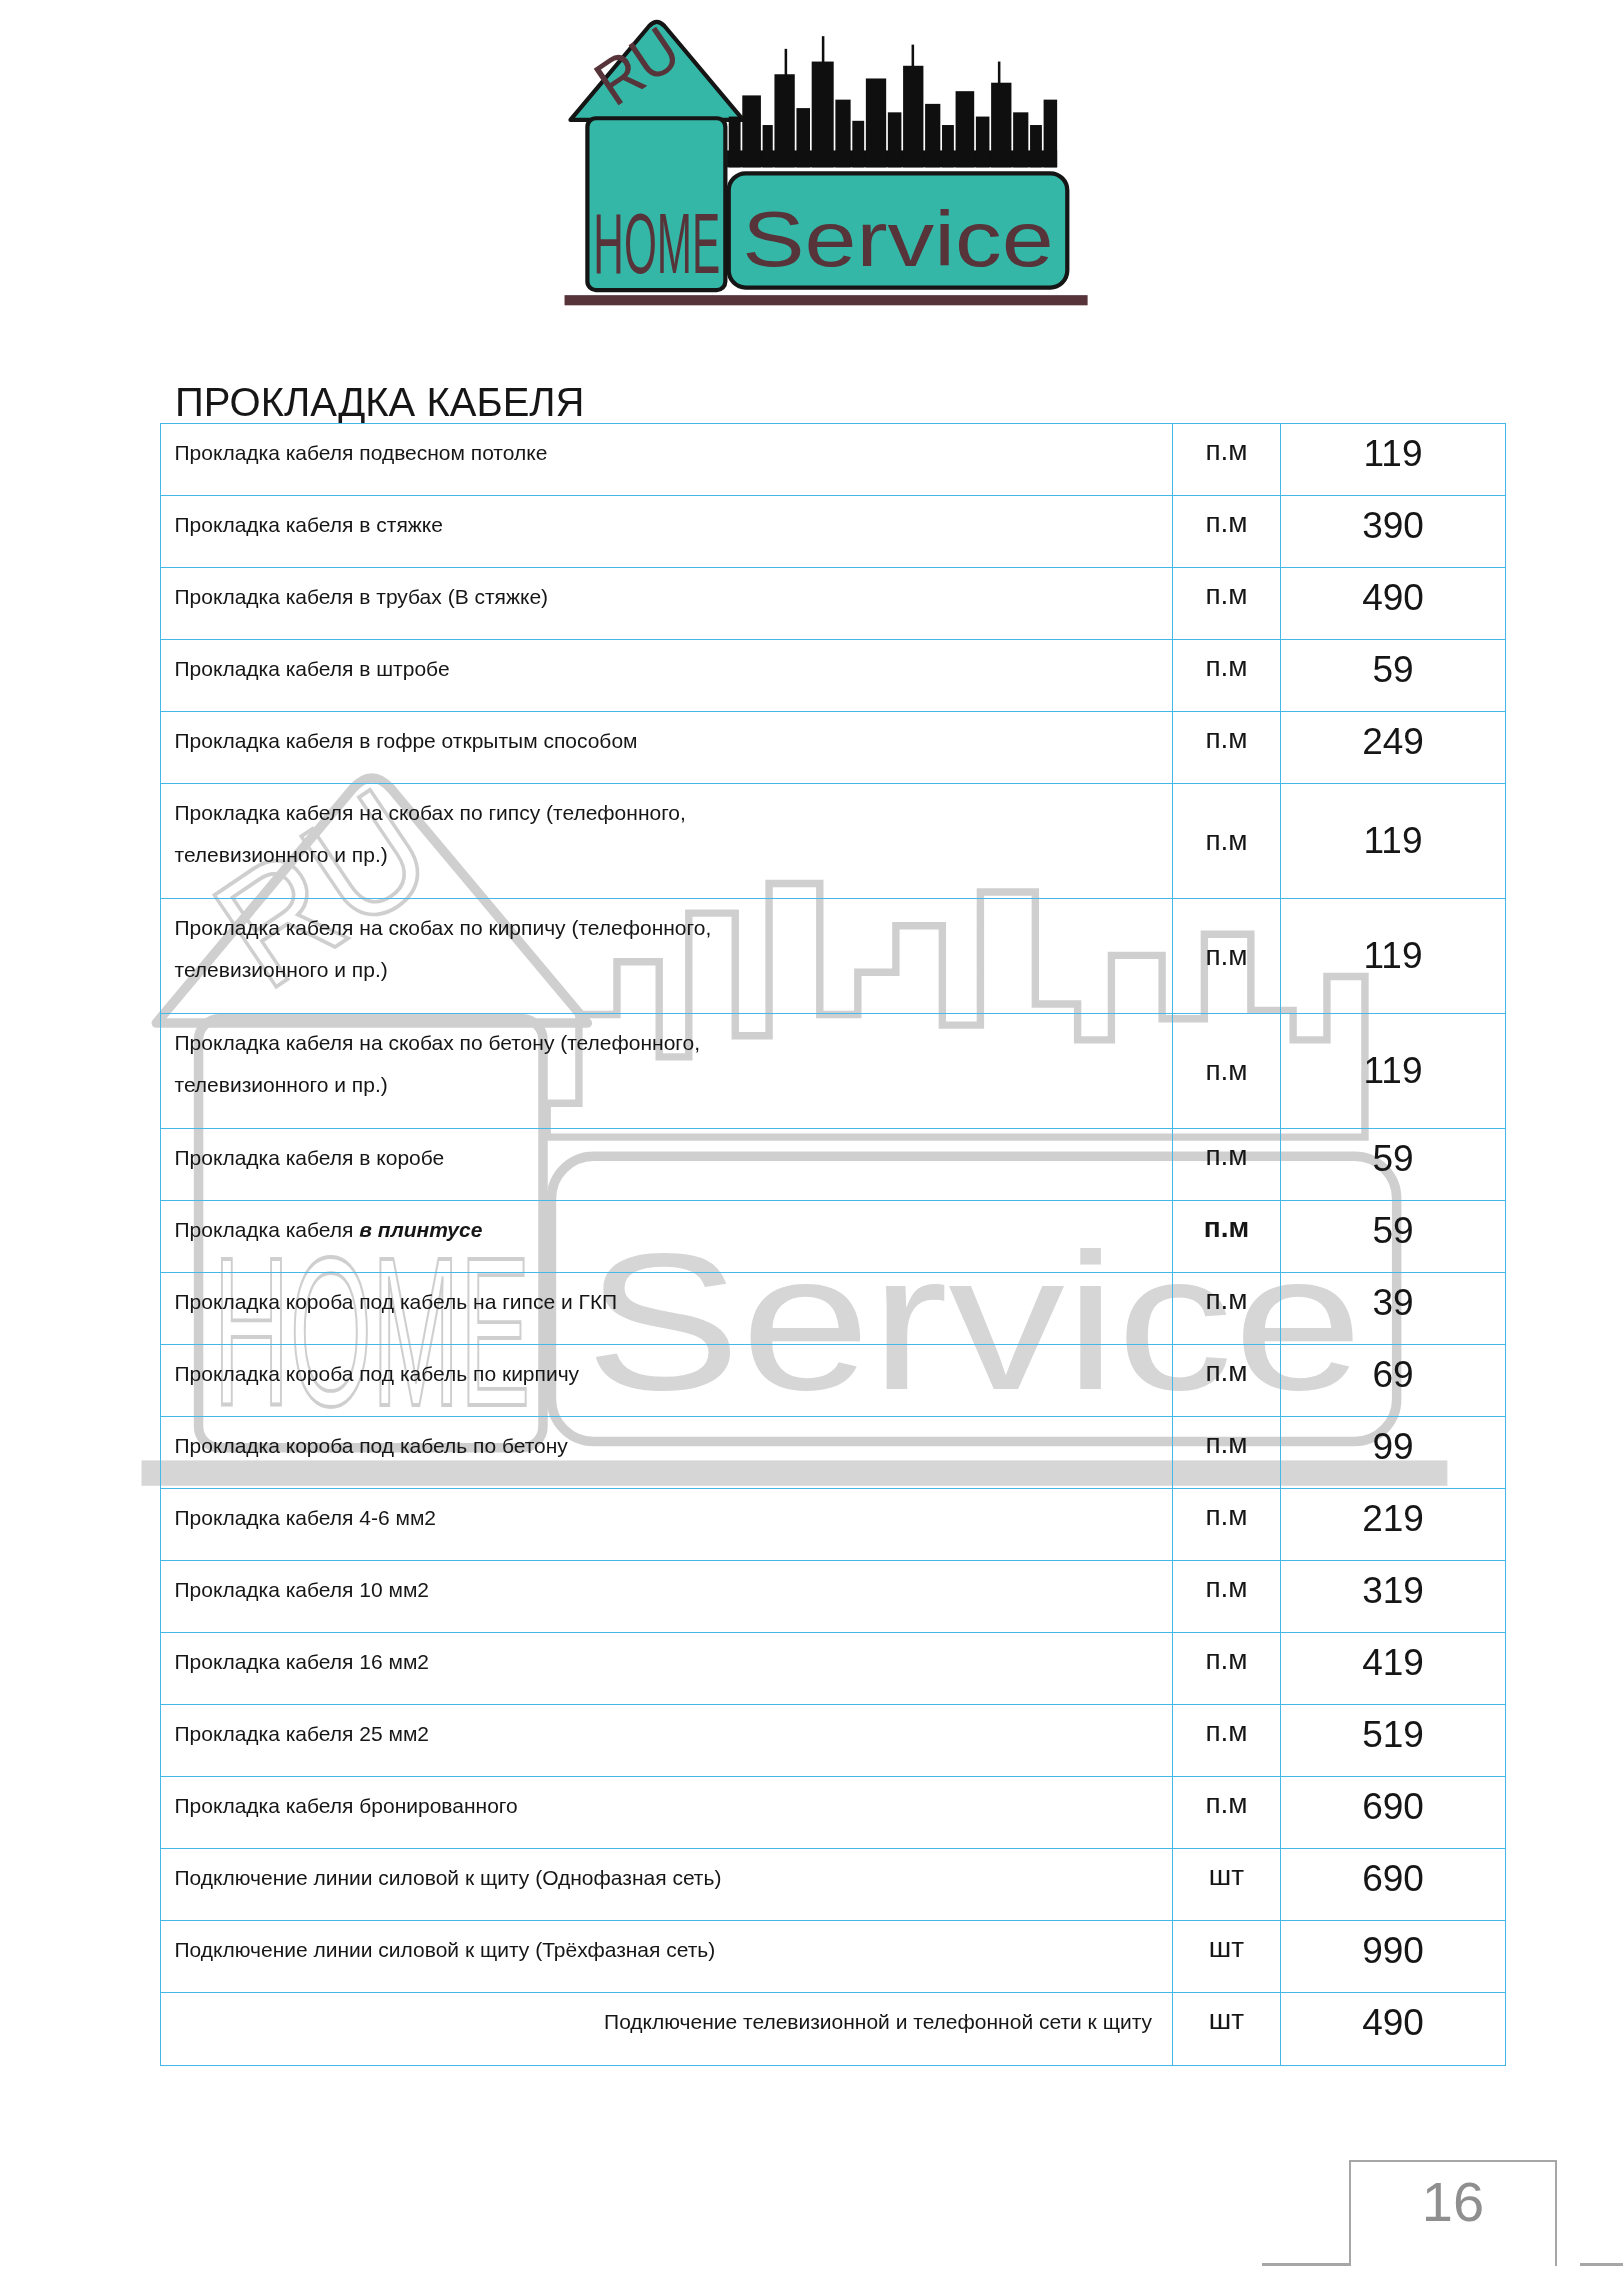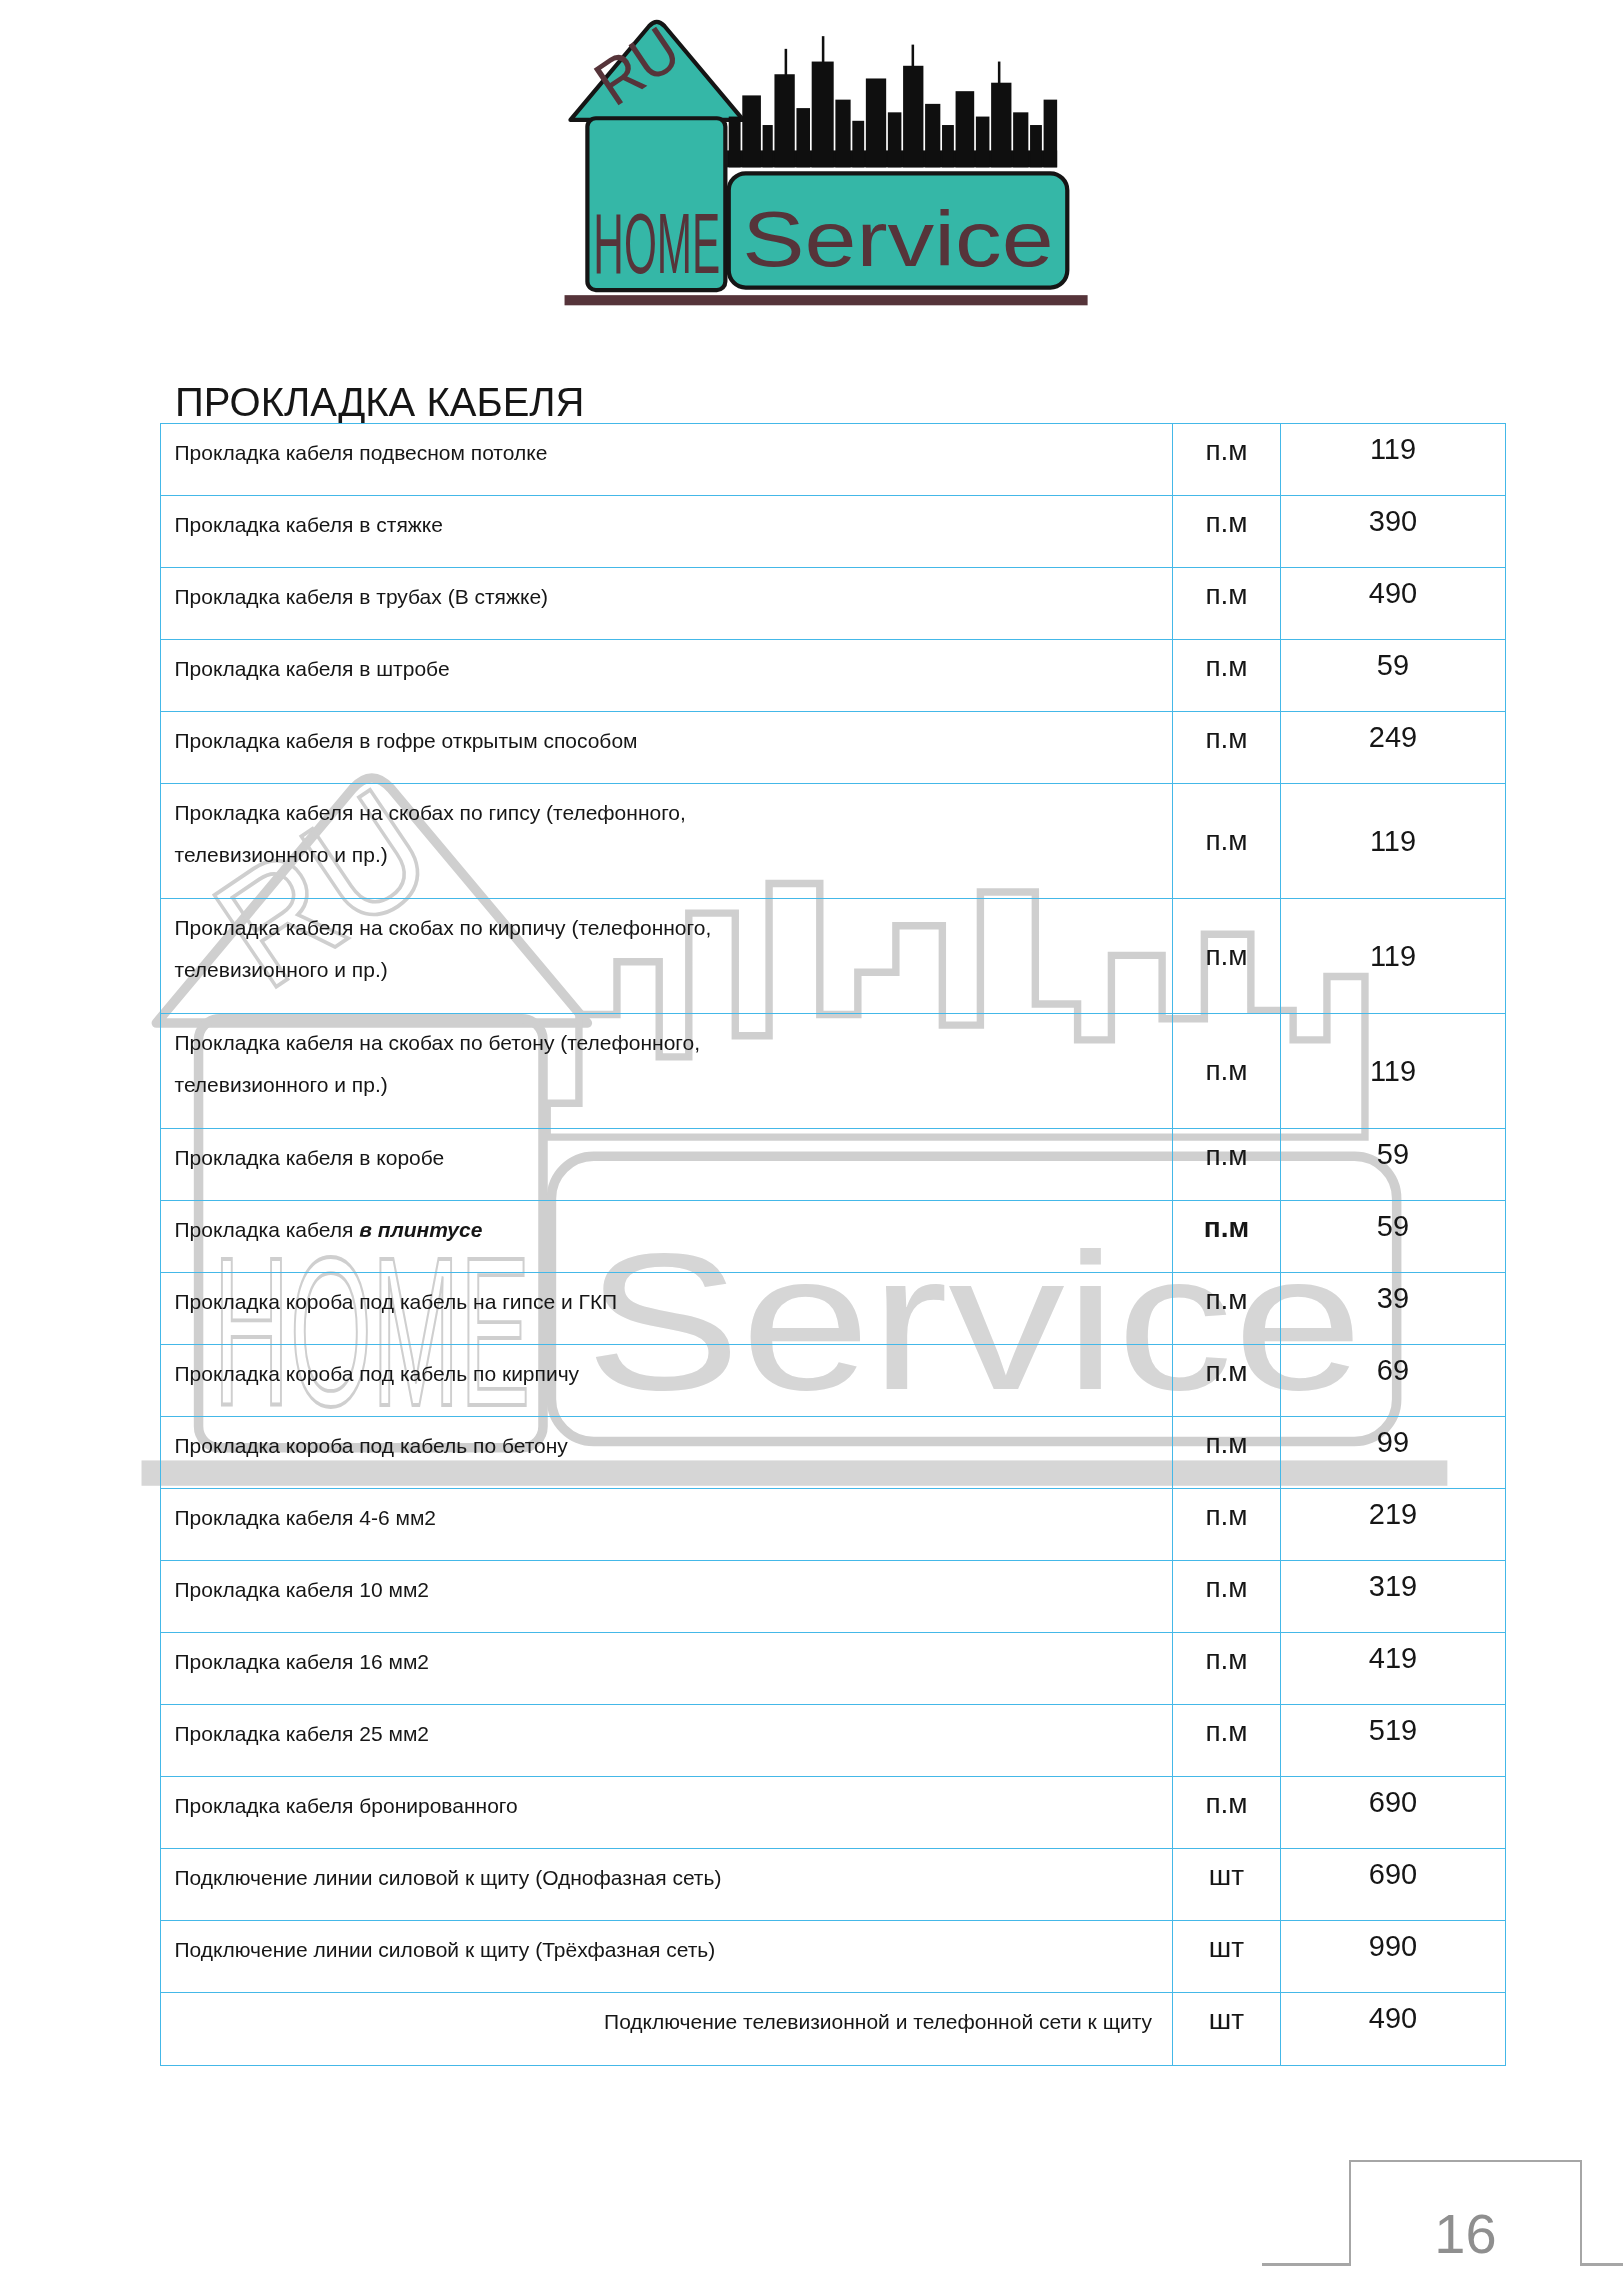--- a/index.html
+++ b/index.html
@@ -16,27 +16,27 @@
   .trow{display:flex;height:72px;border-bottom:1.7px solid var(--border);box-sizing:border-box;}
   .trow:last-child{border-bottom:none;text-align:right;}
   .trow.tall{height:115px;}
   .cell{box-sizing:border-box;}
   .c-name{width:1012px;border-right:1.7px solid var(--border);padding:7.6px 20px 0 13.5px;
           font-size:21px;line-height:42px;white-space:pre-line;}
   .c-name b{font-weight:bold;font-style:italic;}
   .c-unit{width:108px;border-right:1.7px solid var(--border);font-size:28px;
           display:flex;justify-content:center;align-items:flex-start;padding-top:11px;}
   .c-unit.bold{font-weight:bold;}
-  .c-price{flex:1;font-size:29px;display:flex;justify-content:center;align-items:flex-start;padding-top:8.5px;}
+  .c-price{flex:1;font-size:37px;display:flex;justify-content:center;align-items:flex-start;padding-top:8.5px;}
   .trow.tall .c-unit,.trow.tall .c-price{align-items:center;padding-top:0;}
   .fline{position:absolute;height:2.5px;background:var(--line);top:2263px;z-index:1;}
   .fl1{left:1262px;width:87px;}
   .fl2{left:1580px;width:44px;}
-  .tab{position:absolute;left:1349px;top:2160px;width:233px;height:106px;box-sizing:border-box;
-       border:2.5px solid var(--line);border-bottom:none;display:flex;justify-content:center;align-items:flex-end;z-index:1;background:#fff;}
+  .tab{position:absolute;left:1349px;top:2160px;width:208px;height:106px;box-sizing:border-box;
+       border:2.5px solid var(--line);border-bottom:none;display:flex;justify-content:center;align-items:flex-start;z-index:1;background:#fff;}
   .pagenum{font-size:56px;color:var(--gray);margin-top:6.8px;}
 </style>
 </head>
 <body>
 
 <div class="page">
 
   <svg class="logo" viewBox="0 0 625 345">
     <g>
       <path d="M10,124 L103,13 Q112,3 121,13 L214,124 Z" fill="#35b7a7" stroke="#151515" stroke-width="5" stroke-linejoin="round"></path>

